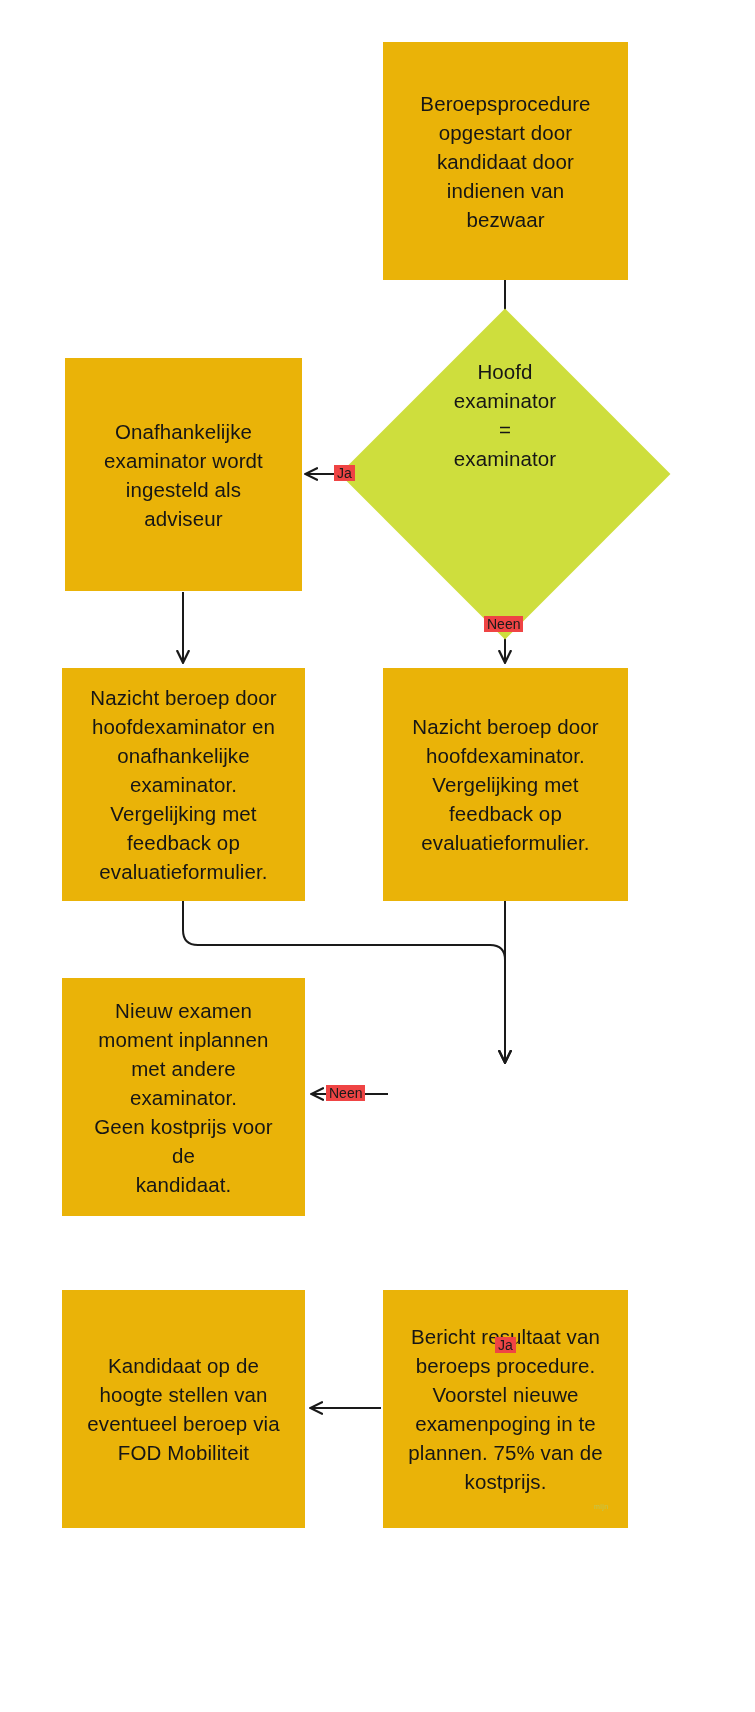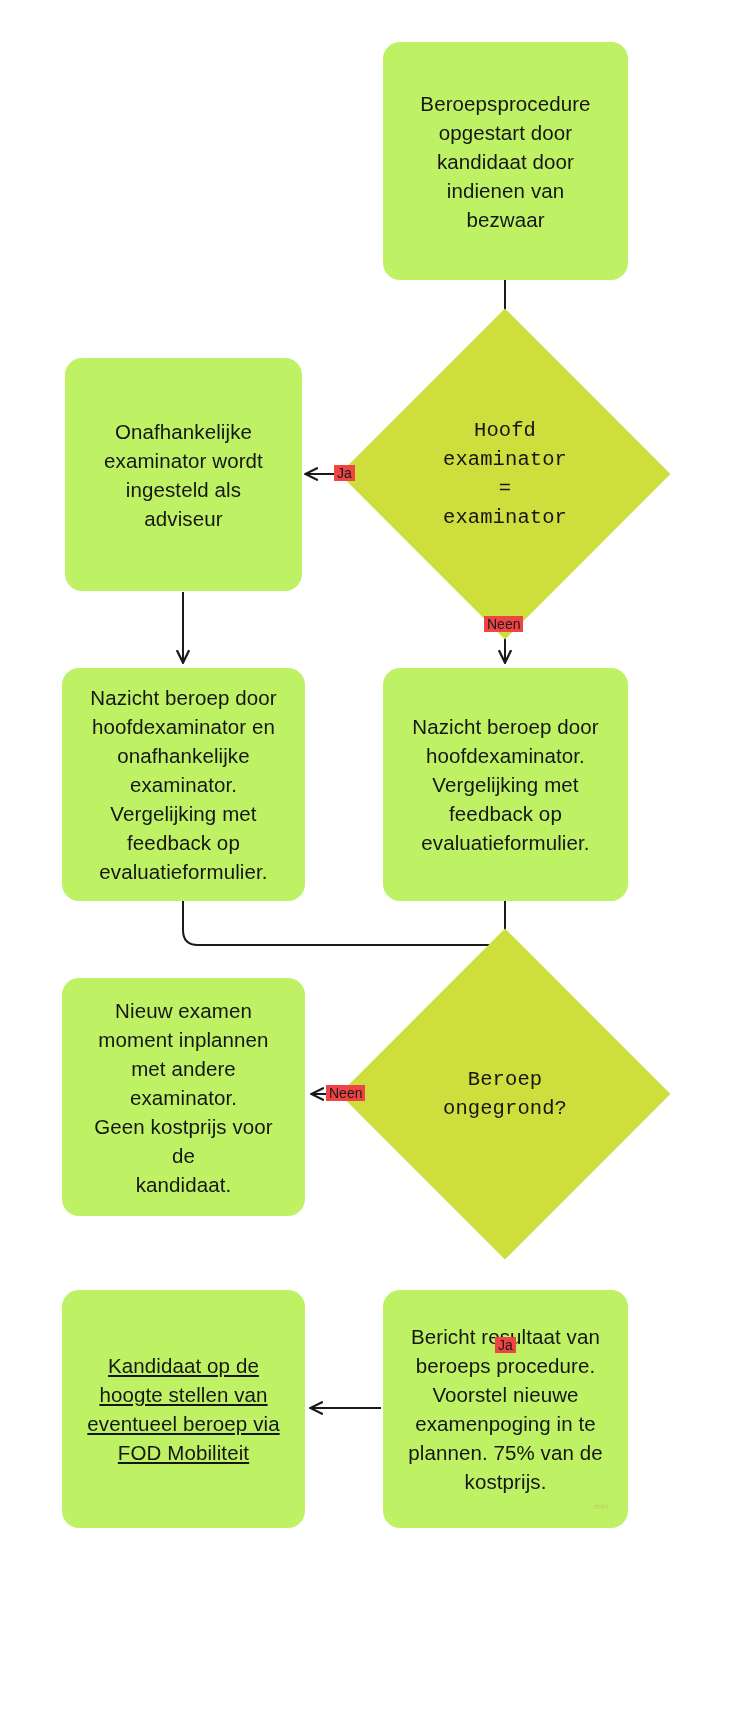--- a/index.html
+++ b/index.html
@@ -12,40 +12,38 @@
   }
   #canvas {
     position: relative;
     width: 755px;
     height: 1712px;
     background: #ffffff;
     overflow: hidden;
   }
   .node {
     position: absolute;
-    background: #bef264;
+    background: #eab308;
     color: #161616;
     display: flex;
     align-items: center;
     justify-content: center;
     text-align: center;
     box-sizing: border-box;
     font-size: 20.5px;
     line-height: 29px;
     padding: 6px 22px;
     white-space: pre-line;
     letter-spacing: 0.1px;
-    border-radius: 17px;
   }
   .diamond-wrap {
     position: absolute;
     display: flex;
-    align-items: center;
+    align-items: flex-start;
     justify-content: center;
-    font-family: Liberation Mono, monospace;
   }
   .diamond-shape {
     position: absolute;
     inset: 0;
     background: #cede3d;
     transform: rotate(45deg);
   }
   .diamond-label {
     position: relative;
     z-index: 2;
@@ -136,34 +134,29 @@
 Vergelijking met
 feedback op
 evaluatieformulier.</div>
 
   <div class="node" style="left:383px; top:668px; width:245px; height:233px;">Nazicht beroep door
 hoofdexaminator.
 Vergelijking met
 feedback op
 evaluatieformulier.</div>
 
-  <div class="diamond-wrap" style="left:388px; top:977px; width:234px; height:234px;">
-    <div class="diamond-shape"></div>
-    <div class="diamond-label">Beroep
-ongegrond?</div>
-  </div>
 
   <div class="node" style="left:62px; top:978px; width:243px; height:238px;">Nieuw examen
 moment inplannen
 met andere
 examinator.
 Geen kostprijs voor de
 kandidaat.</div>
 
-  <div class="node" style="left:62px; top:1290px; width:243px; height:238px;text-decoration:underline;">Kandidaat op de
+  <div class="node" style="left:62px; top:1290px; width:243px; height:238px;">Kandidaat op de
 hoogte stellen van
 eventueel beroep via
 FOD Mobiliteit</div>
 
   <div class="node" style="left:383px; top:1290px; width:245px; height:238px;">Bericht resultaat van
 beroeps procedure.
 Voorstel nieuwe
 examenpoging in te
 plannen. 75% van de
 kostprijs.</div>

